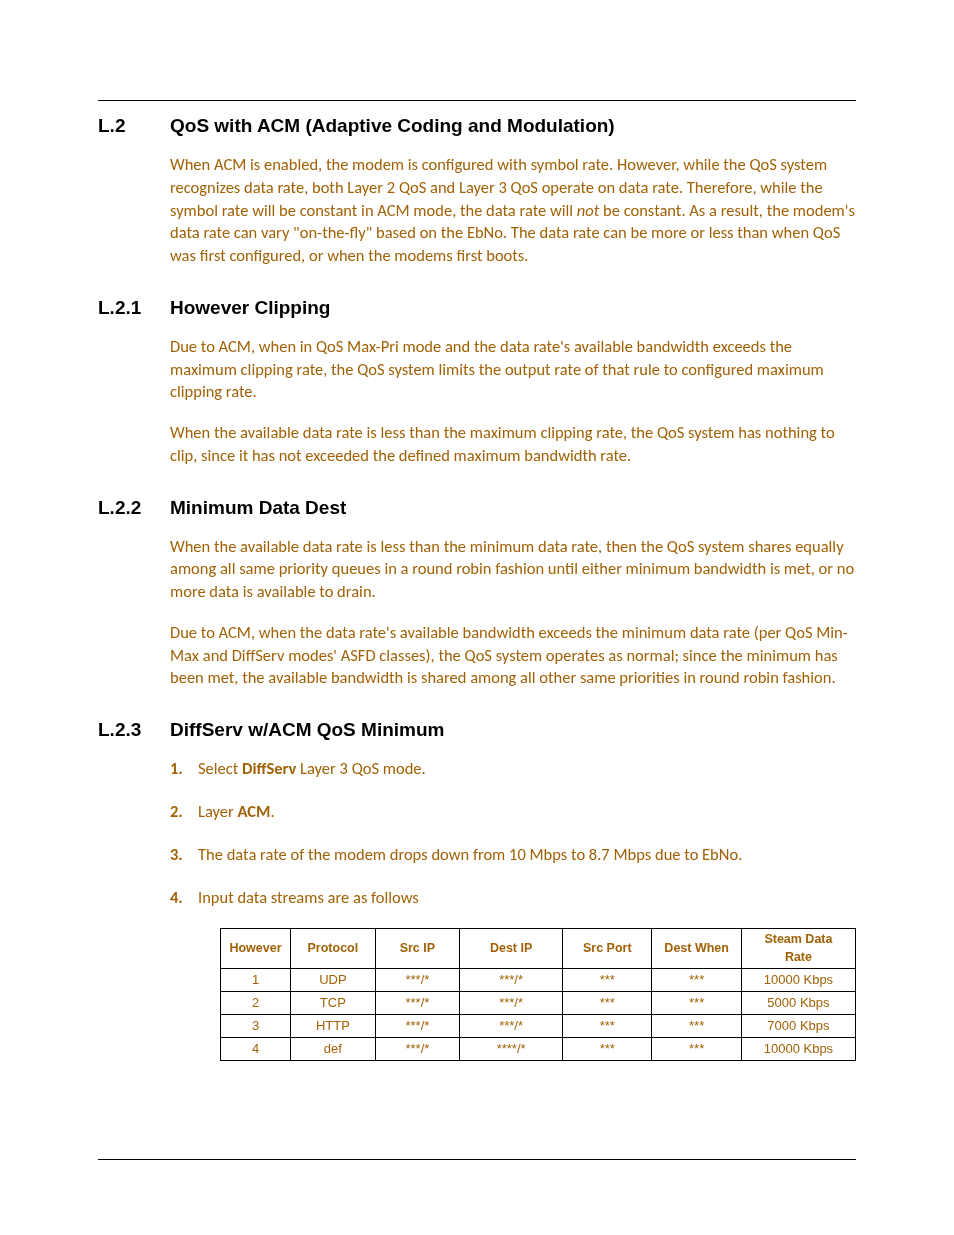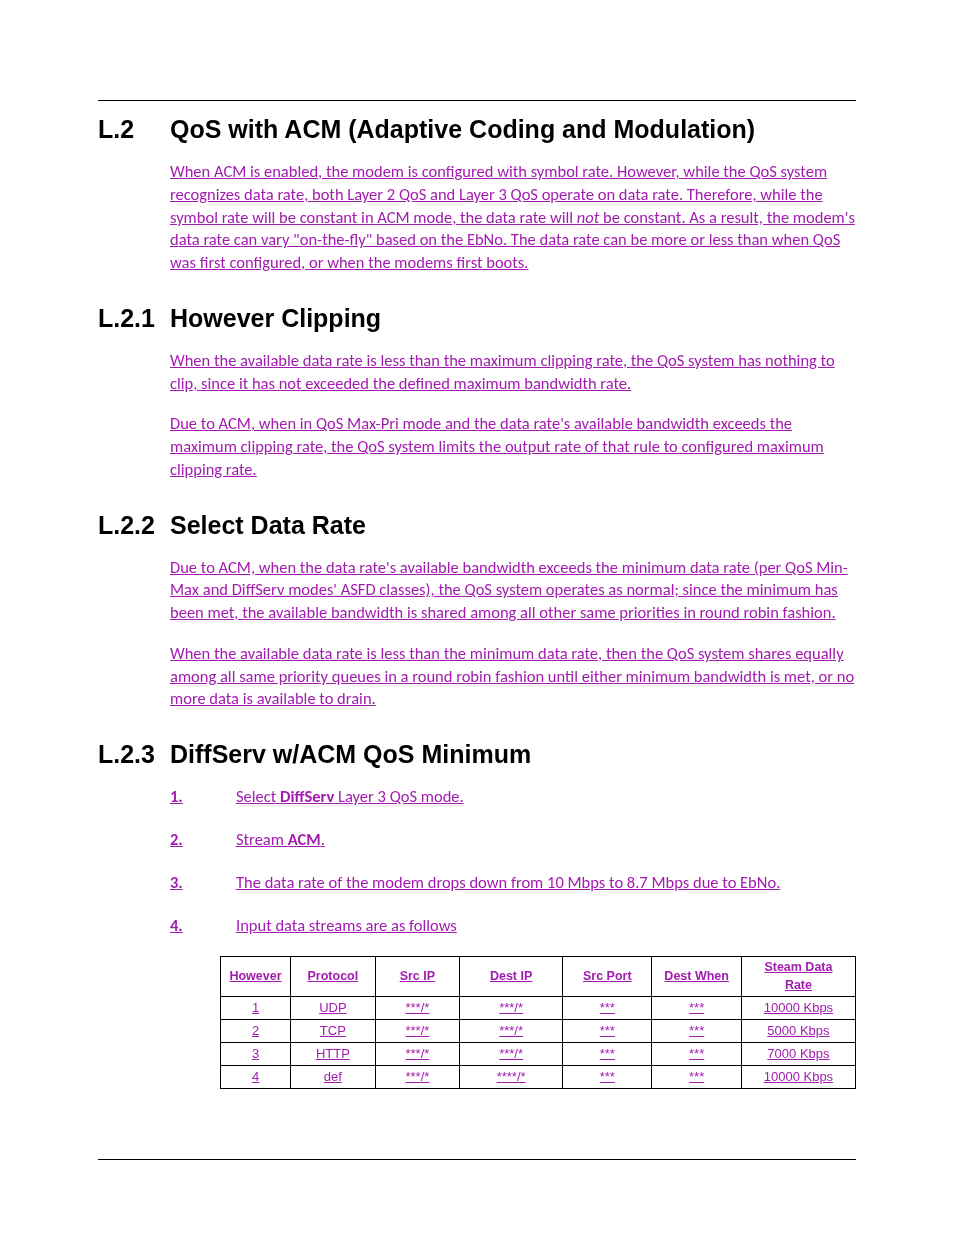--- a/index.html
+++ b/index.html
@@ -18,54 +18,53 @@
     .bottom-rule {
       border-top: 1px solid #000;
       position: absolute;
       left: 98px;
       right: 98px;
       bottom: 75px;
     }
     h2 {
       font-family: Arial, Helvetica, sans-serif;
       font-weight: bold;
-      font-size: 25px;
+      font-size: 19px;
       color: #000;
       margin-bottom: 16px;
     }
     h2 .secnum {
       display: inline-block;
       width: 72px;
     }
     .body {
       margin-left: 72px;
       font-size: 16.5px;
       line-height: 1.38;
-      color: #a21caf;
+      color: #a16207;
       margin-bottom: 30px;
-      text-decoration: underline;
     }
     .body p { margin-bottom: 18px; }
     .body p:last-child { margin-bottom: 0; }
     em.italic { font-style: italic; }
     ol.steps {
       list-style: none;
       margin: 0;
       padding: 0;
     }
     ol.steps li {
       display: flex;
       margin-bottom: 20px;
     }
     ol.steps li .num {
       font-weight: bold;
       width: 28px;
       flex-shrink: 0;
     }
-    ol.steps li .txt { flex: 1; margin-left: 38px; }
+    ol.steps li .txt { flex: 1; }
     strong { font-weight: bold; }
     table.data {
       border-collapse: collapse;
       margin-left: 50px;
       margin-top: 8px;
       font-family: Arial, Helvetica, sans-serif;
     }
     table.data th, table.data td {
       border: 1px solid #000;
       padding: 2px 8px;
@@ -94,44 +93,44 @@
   <span class="secnum">L.2</span><span>QoS with ACM (Adaptive Coding and Modulation)</span>
 </h2>
 <div class="body">
   <p><span>When ACM is enabled, the modem is configured with symbol rate. However, while the QoS system recognizes data rate, both Layer 2 QoS and Layer 3 QoS operate on data rate. Therefore, while the symbol rate will be constant in ACM mode, the data rate will </span><em class="italic">not</em><span> be constant. As a result, the modem's data rate can vary "on-the-fly" based on the EbNo. The data rate can be more or less than when QoS was first configured, or when the modems first boots.</span></p>
 </div>
 
 <h2>
   <span class="secnum">L.2.1</span><span>However Clipping</span>
 </h2>
 <div class="body">
+  <p>Due to ACM, when in QoS Max-Pri mode and the data rate's available bandwidth exceeds the maximum clipping rate, the QoS system limits the output rate of that rule to configured maximum clipping rate.</p>
   <p>When the available data rate is less than the maximum clipping rate, the QoS system has nothing to clip, since it has not exceeded the defined maximum bandwidth rate.</p>
-  <p>Due to ACM, when in QoS Max-Pri mode and the data rate's available bandwidth exceeds the maximum clipping rate, the QoS system limits the output rate of that rule to configured maximum clipping rate.</p>
 </div>
 
 <h2>
-  <span class="secnum">L.2.2</span><span>Select Data Rate</span>
+  <span class="secnum">L.2.2</span><span>Minimum Data Dest</span>
 </h2>
 <div class="body">
+  <p>When the available data rate is less than the minimum data rate, then the QoS system shares equally among all same priority queues in a round robin fashion until either minimum bandwidth is met, or no more data is available to drain.</p>
   <p>Due to ACM, when the data rate's available bandwidth exceeds the minimum data rate (per QoS Min-Max and DiffServ modes' ASFD classes), the QoS system operates as normal; since the minimum has been met, the available bandwidth is shared among all other same priorities in round robin fashion.</p>
-  <p>When the available data rate is less than the minimum data rate, then the QoS system shares equally among all same priority queues in a round robin fashion until either minimum bandwidth is met, or no more data is available to drain.</p>
 </div>
 
 <h2>
   <span class="secnum">L.2.3</span><span>DiffServ w/ACM QoS Minimum</span>
 </h2>
 <div class="body">
   <ol class="steps">
     <li>
       <span class="num">1.</span>
       <span class="txt"><span>Select </span><strong>DiffServ</strong><span> Layer 3 QoS mode.</span></span>
     </li>
     <li>
       <span class="num">2.</span>
-      <span class="txt"><span>Stream </span><strong>ACM</strong><span>.</span></span>
+      <span class="txt"><span>Layer </span><strong>ACM</strong><span>.</span></span>
     </li>
     <li>
       <span class="num">3.</span>
       <span class="txt">The data rate of the modem drops down from 10 Mbps to 8.7 Mbps due to EbNo.</span>
     </li>
     <li>
       <span class="num">4.</span>
       <span class="txt">Input data streams are as follows</span>
     </li>
   </ol>

